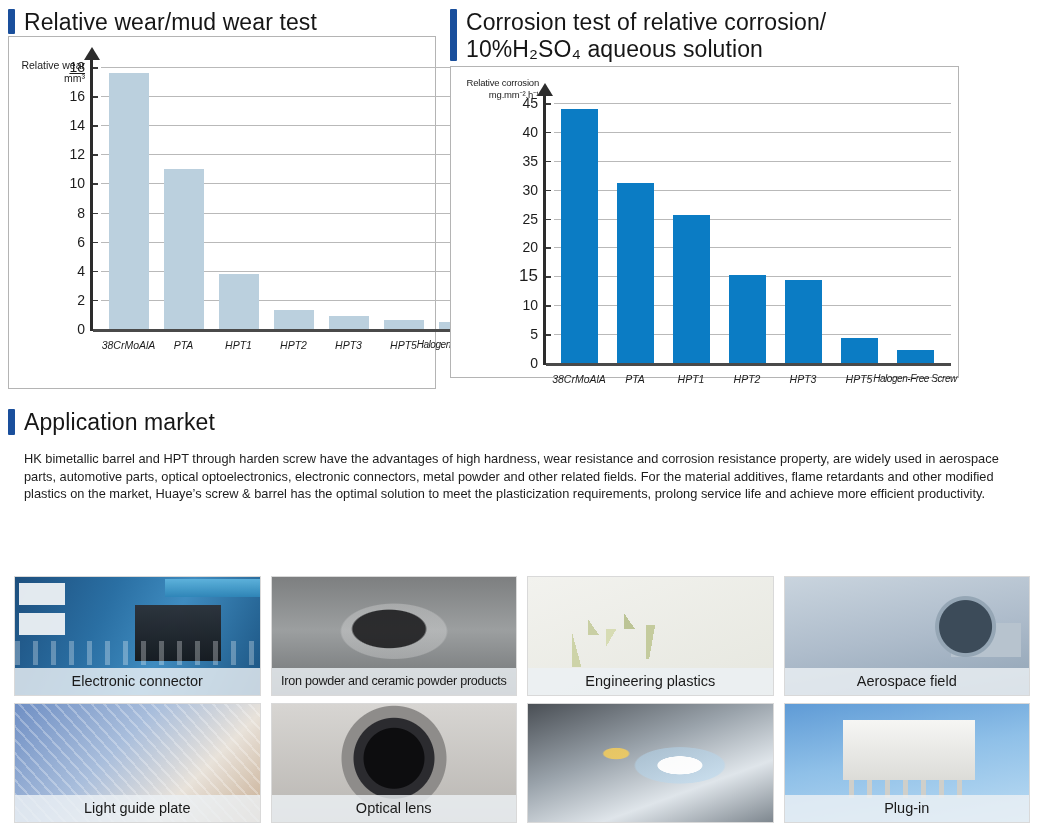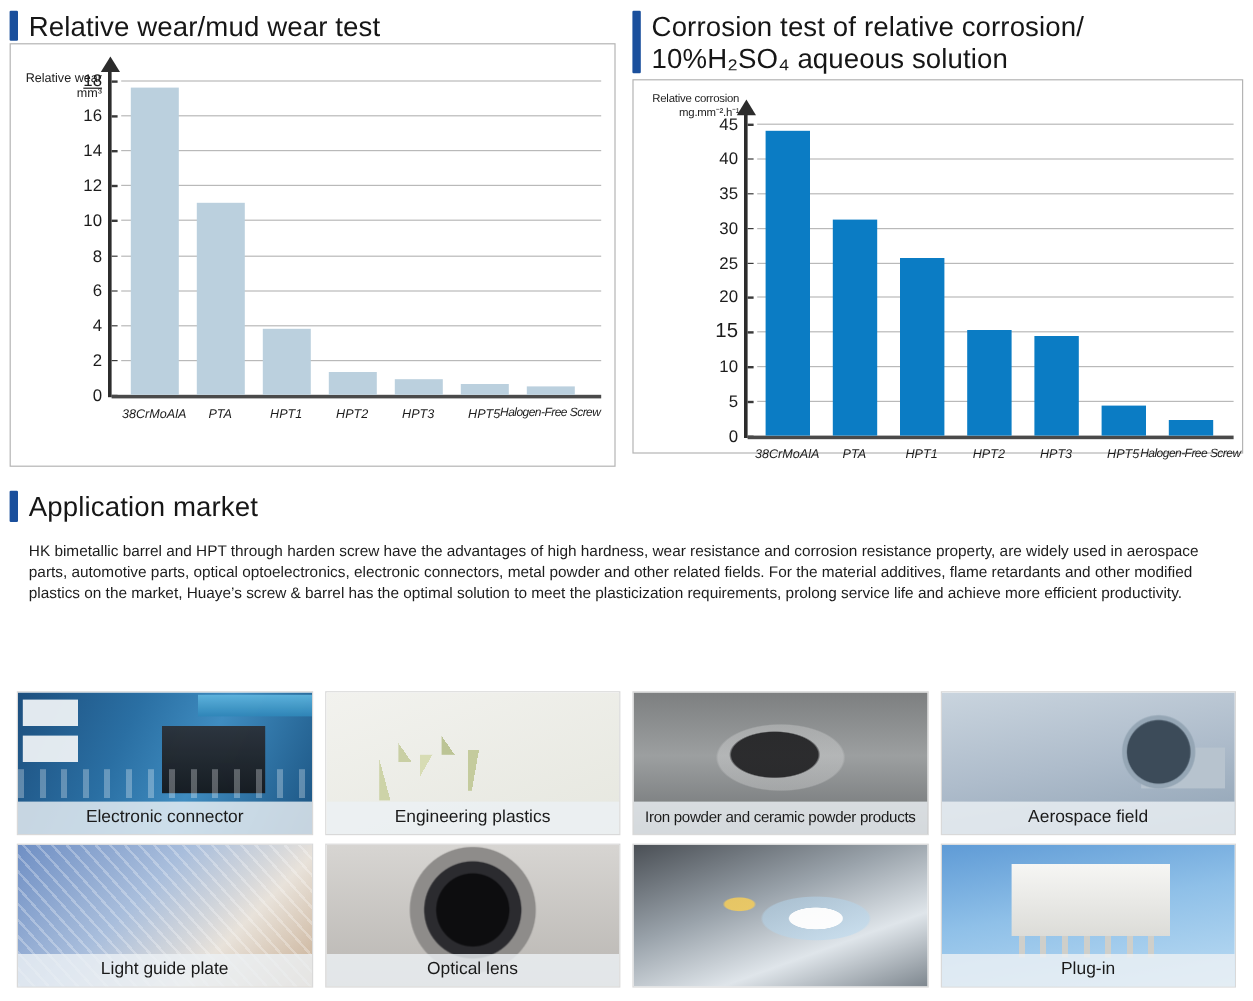--- a/index.html
+++ b/index.html
@@ -31,21 +31,21 @@
     letter-spacing: .1px;
     color: #161616;
   }
 
   
   .charts-row {
     display: flex;
     gap: 14px;
     padding: 9px 8px 0 8px;
   }
-  .chart-col { width: 505px; }
+  .chart-col { width: 428px; }
   .chart-col.right { width: 509px; }
 
   .chart-panel {
     border: 1px solid #b4b4b4;
     background: #fff;
     position: relative;
   }
   .chart-panel.left  { height: 353px; }
   .chart-panel.right { height: 312px; }
 
@@ -368,28 +368,28 @@
   </div>
   <p class="app-paragraph">HK bimetallic barrel and HPT through harden screw have the advantages of high hardness, wear resistance and corrosion resistance property, are widely used in aerospace parts, automotive parts, optical optoelectronics, electronic connectors, metal powder and other related fields. For the material additives, flame retardants and other modified plastics on the market, Huaye’s screw &amp; barrel has the optimal solution to meet the plasticization requirements, prolong service life and achieve more efficient productivity.</p>
 </div>
 
 <div class="gallery" id="gallery">
     <div class="tile">
       <div class="art art-pcb"></div>
       <div class="caption">Electronic connector</div>
     </div>
     <div class="tile">
+      <div class="art art-powder"></div>
+      <div class="caption tight">Iron powder and ceramic powder products</div>
+    </div>
+    <div class="tile">
       <div class="art art-plastics"></div>
       <div class="caption">Engineering plastics</div>
     </div>
     <div class="tile">
-      <div class="art art-powder"></div>
-      <div class="caption tight">Iron powder and ceramic powder products</div>
-    </div>
-    <div class="tile">
       <div class="art art-aero"></div>
       <div class="caption">Aerospace field</div>
     </div>
     <div class="tile">
       <div class="art art-lgp"></div>
       <div class="caption">Light guide plate</div>
     </div>
     <div class="tile">
       <div class="art art-lens"></div>
       <div class="caption">Optical lens</div>

